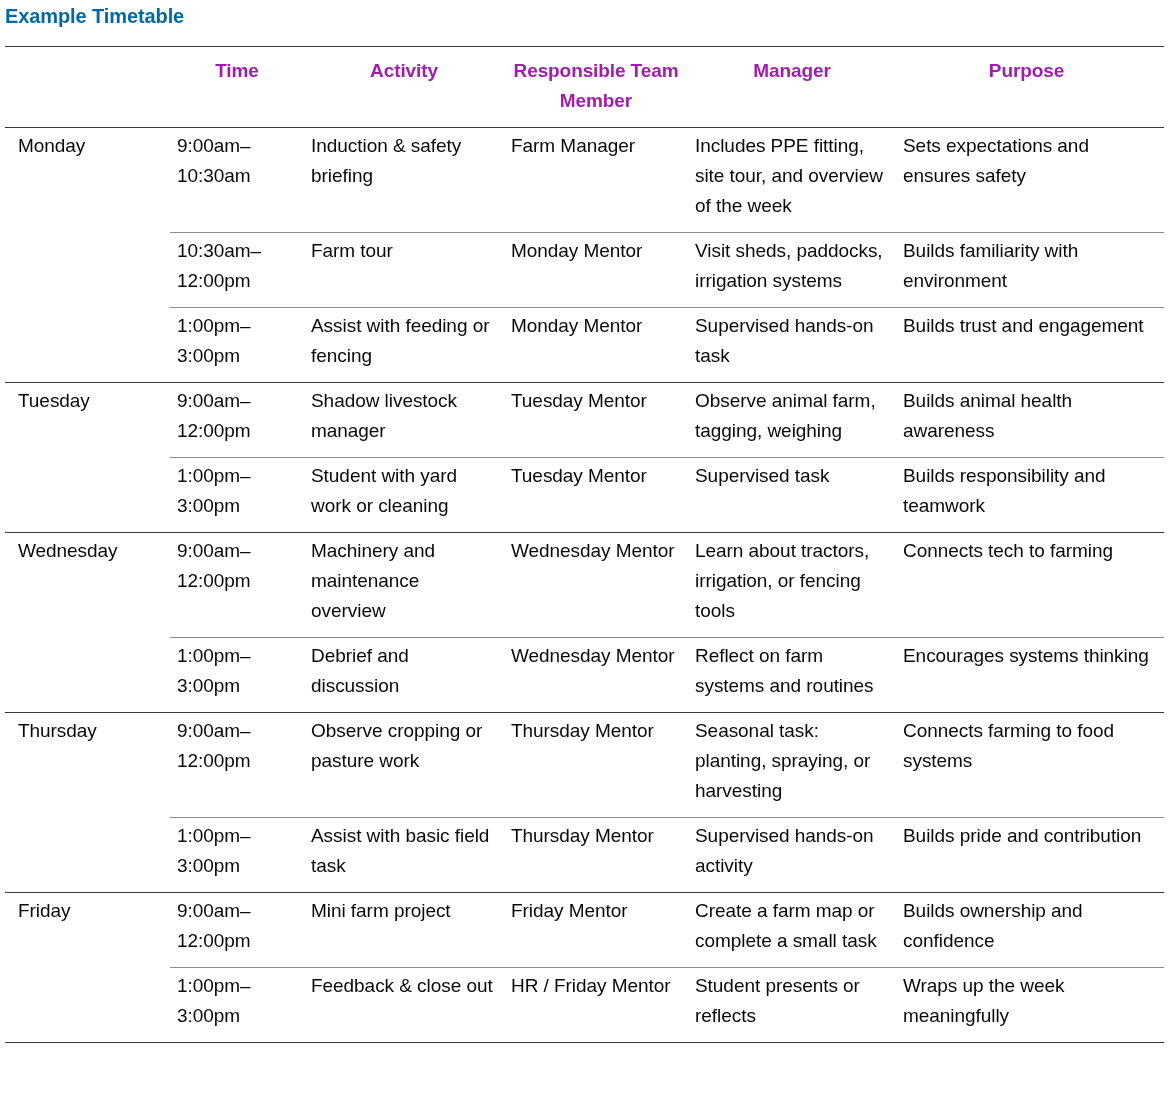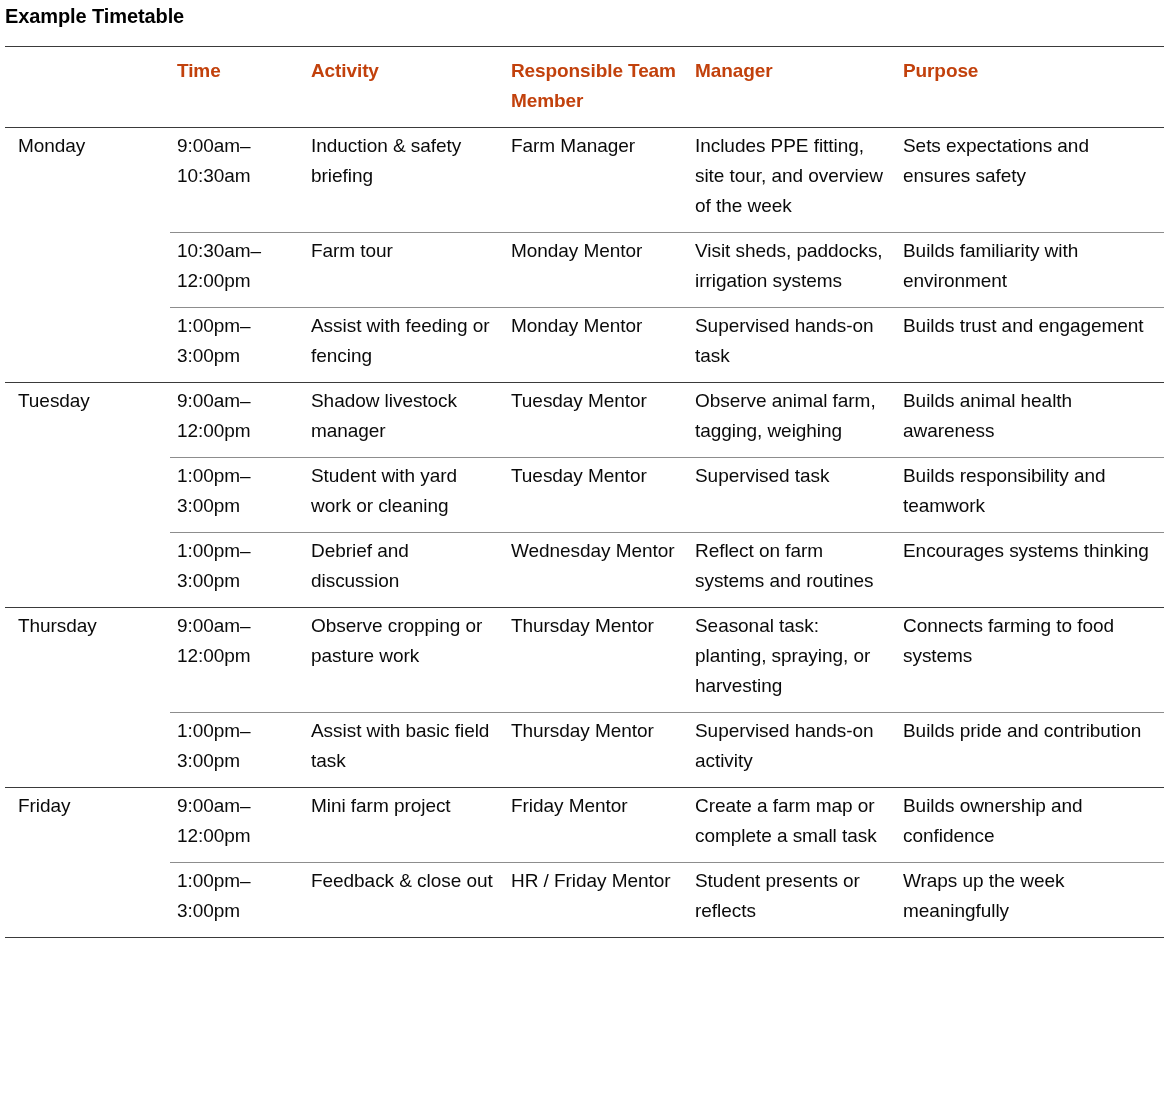--- a/index.html
+++ b/index.html
@@ -23,21 +23,21 @@
     padding: 0;
   }
 
   .page-title {
     font-size: 20px;
     font-weight: bold;
     letter-spacing: -0.1px;
     line-height: 24px;
     margin: 4px 0 0 5px;
     padding: 0;
-    color: #000000;
+    color: #0369a1;
   }
 
   .timetable-wrap {
     margin: 18px 0 0 5px;
     width: 1159px;
   }
 
   table.timetable {
     width: 1159px;
     border-collapse: collapse;
@@ -48,28 +48,28 @@
 
   table.timetable col.c-day      { width: 165px; }
   table.timetable col.c-time     { width: 141px; }
   table.timetable col.c-activity { width: 200px; }
   table.timetable col.c-resp     { width: 184px; }
   table.timetable col.c-comments { width: 208px; }
   table.timetable col.c-purpose  { width: 261px; }
 
   thead th {
     font-weight: bold;
-    text-align: left;
+    text-align: center;
     vertical-align: top;
     font-size: 19px;
     line-height: 30px;
     padding: 9px 14px 11px 0;
     border-top: 1.6px solid #3a3a3a;
     border-bottom: 1.6px solid #3a3a3a;
-    color: #c2410c;
+    color: #a21caf;
     letter-spacing: -0.1px;
   }
   thead th.hdr-day { padding-left: 13px; }
   thead th.hdr-time { padding-left: 7px; }
 
   tbody td {
     vertical-align: top;
     text-align: left;
     padding: 3px 14px 11px 0;
     font-size: 19px;
@@ -162,20 +162,28 @@
             <td>Builds animal health awareness</td>
           </tr>
           <tr class="sub-row">
             <td class="day-cell"></td>
             <td class="time-cell sub-line">1:00pm–3:00pm</td>
             <td class="sub-line">Student with yard work or cleaning</td>
             <td class="sub-line">Tuesday Mentor</td>
             <td class="sub-line">Supervised task</td>
             <td class="sub-line">Builds responsibility and teamwork</td>
           </tr>
+          <tr class="group-start">
+            <td class="day-cell">Wednesday</td>
+            <td class="time-cell">9:00am–12:00pm</td>
+            <td>Machinery and maintenance overview</td>
+            <td>Wednesday Mentor</td>
+            <td>Learn about tractors, irrigation, or fencing tools</td>
+            <td>Connects tech to farming</td>
+          </tr>
           <tr class="sub-row">
             <td class="day-cell"></td>
             <td class="time-cell sub-line">1:00pm–3:00pm</td>
             <td class="sub-line">Debrief and discussion</td>
             <td class="sub-line">Wednesday Mentor</td>
             <td class="sub-line">Reflect on farm systems and routines</td>
             <td class="sub-line">Encourages systems thinking</td>
           </tr>
           <tr class="group-start">
             <td class="day-cell">Thursday</td>

